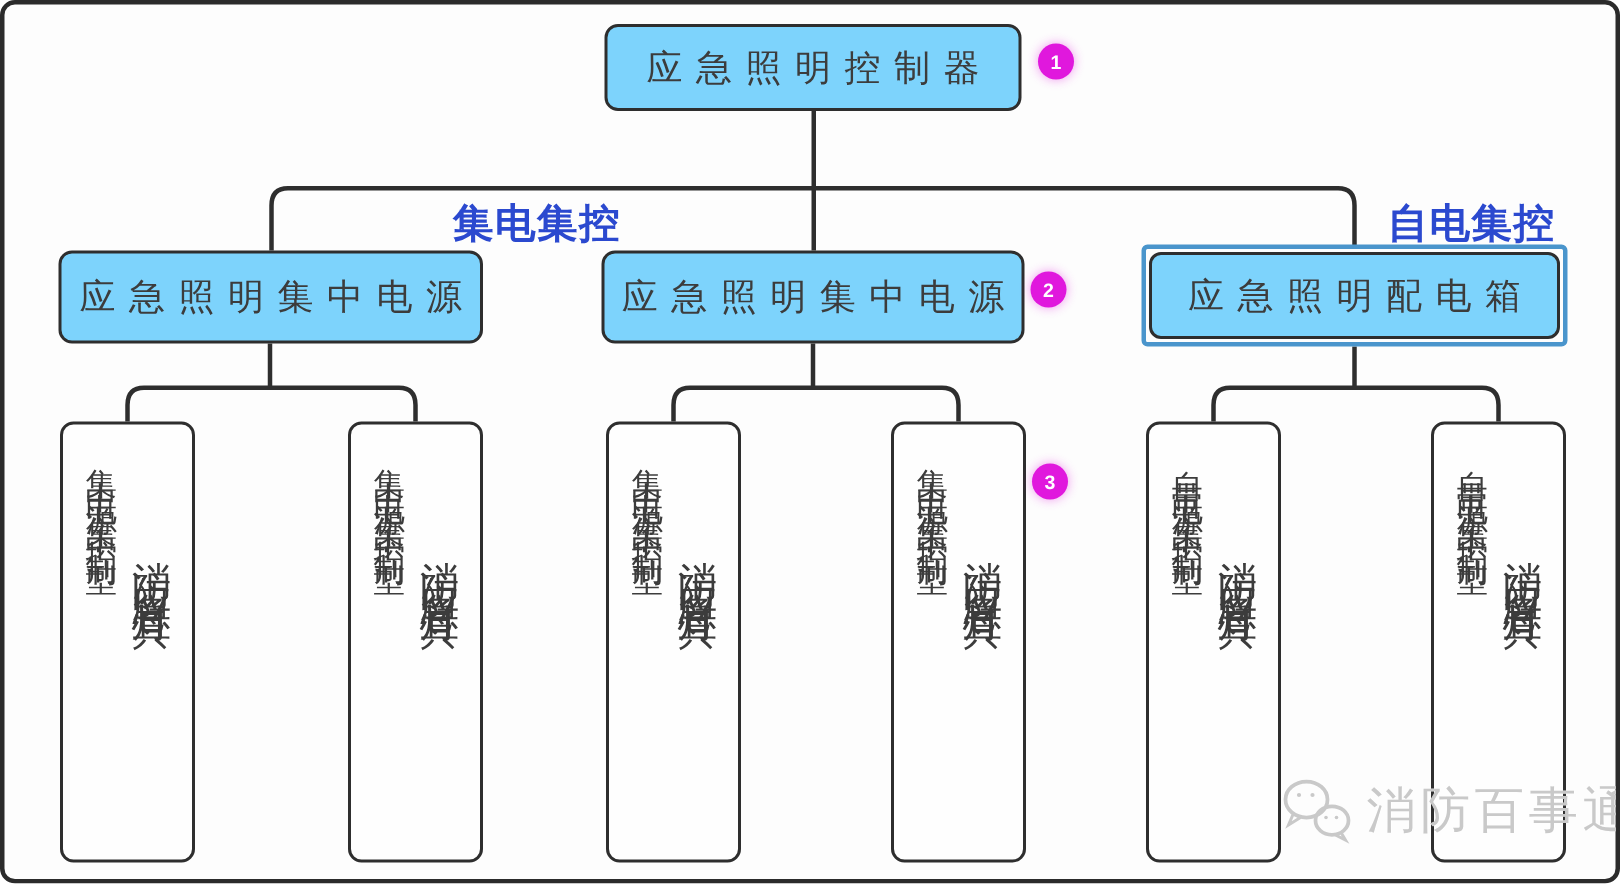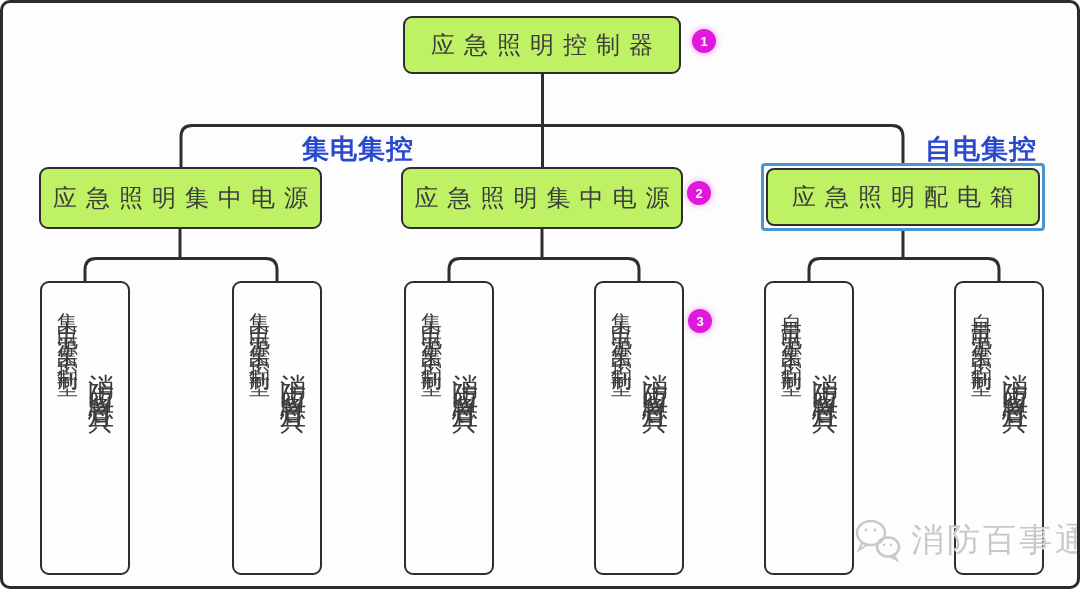--- a/index.html
+++ b/index.html
@@ -10,21 +10,21 @@
     background:#fdfdfd;
     border:3px solid #2b2b2b;
     border-radius:10px;
     overflow:hidden;
     font-family:"Liberation Serif","DejaVu Serif",serif;
   }
   .connector-layer{position:absolute;left:0;top:0;width:1080px;height:589px;pointer-events:none;}
   .node{
     position:absolute;
     box-sizing:border-box;
-    background:#bef264;
+    background:#7dd3fc;
     border:2.5px solid #2e2e2e;
     border-radius:9px;
     display:flex;align-items:center;justify-content:center;
     color:#3c3c3c;
   }
   .h-label{
     font-size:24px;
     letter-spacing:9px;
     padding-left:9px;
     white-space:nowrap;

